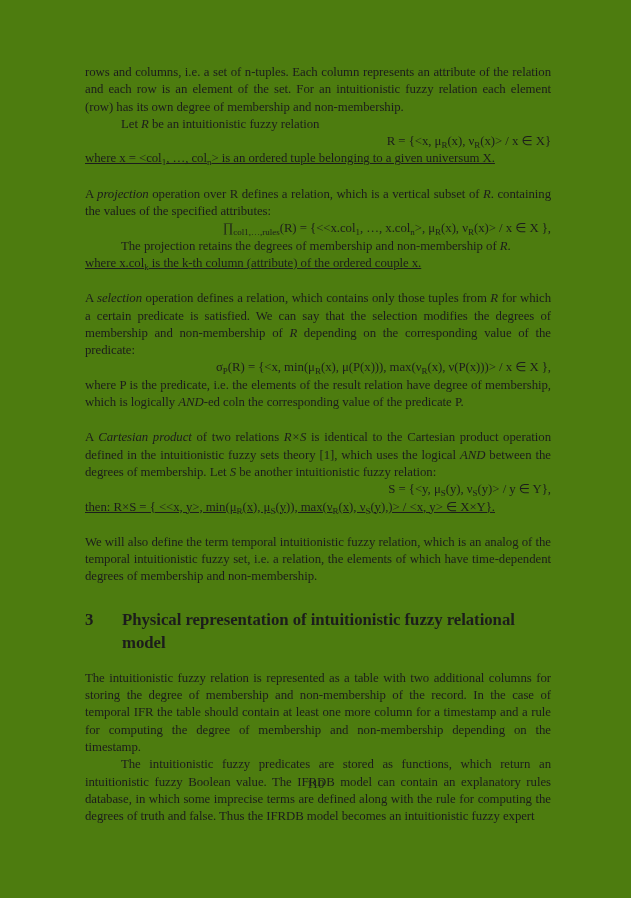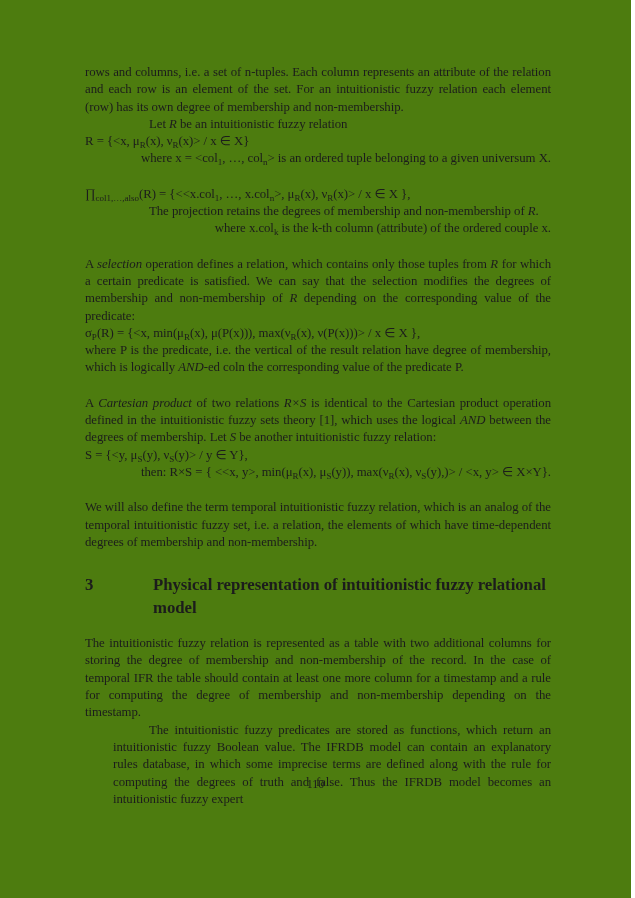--- a/index.html
+++ b/index.html
@@ -16,40 +16,40 @@
     position: absolute;
     left: 85px;
     top: 64px;
     width: 466px;
     font-size: 12.8px;
     line-height: 17.3px;
     letter-spacing: -0.05px;
   }
   .para { margin: 0 0 18px 0; }
   .line-justify { text-align: justify; }
-  .line-left    { text-align: right; }
-  .line-center  { text-align: left; }
-  .line-indent  { text-align: justify; text-indent: 36px; margin-left: 28px; }
+  .line-left    { text-align: left; text-decoration: underline; }
+  .line-center  { text-align: right; }
+  .line-indent  { text-align: justify; text-indent: 36px; }
   .run-i  { font-style: italic; }
   .run-s  {
     font-size: 9px;
     line-height: 0;
     vertical-align: -2.5px;
     letter-spacing: 0;
   }
   .heading-block {
     display: flex;
     margin: 22px 0 16px 0;
     font-weight: bold;
     font-size: 16.8px;
     line-height: 23px;
     text-align: left;
   }
   .heading-number { width: 37px; flex: 0 0 37px; }
-  .heading-title  { flex: 1; margin-left: 31px; }
+  .heading-title  { flex: 1; }
   .footer {
     position: absolute;
     left: 0;
     right: 0;
     top: 777px;
     text-align: center;
     font-size: 12px;
     font-family: "Liberation Serif", serif;
     color: #1c1c1c;
   }
@@ -59,28 +59,29 @@
 
 <div class="page">
   <div class="text-column">
       <div class="para">
         <div class="line line-justify"><span>rows and columns, i.e. a set of n-tuples. Each column represents an attribute of the relation and each row is an element of the set. For an intuitionistic fuzzy relation each element (row) has its own degree of membership and non-membership.</span></div>
         <div class="line line-indent"><span>Let </span><span class="run-i">R</span><span> be an intuitionistic fuzzy relation</span></div>
         <div class="line line-center"><span>R = {&lt;x, μ</span><span class="run-s">R</span><span>(x), ν</span><span class="run-s">R</span><span>(x)&gt; / x ∈ X}</span></div>
         <div class="line line-left"><span>where x = &lt;col</span><span class="run-s">1</span><span>, …, col</span><span class="run-s">n</span><span>&gt; is an ordered tuple belonging to a given universum X.</span></div>
       </div>
       <div class="para">
-        <div class="line line-center"><span>∏</span><span class="run-s">col1,…,also</span><span>(R) = {&lt;&lt;x.col</span><span class="run-s">1</span><span>, …, x.col</span><span class="run-s">n</span><span>&gt;, μ</span><span class="run-s">R</span><span>(x), ν</span><span class="run-s">R</span><span>(x)&gt; / x ∈ X },</span></div>
+        <div class="line line-justify"><span>A </span><span class="run-i">projection</span><span> operation over R defines a relation, which is a vertical subset of </span><span class="run-i">R</span><span>. containing the values of the specified attributes:</span></div>
+        <div class="line line-center"><span>∏</span><span class="run-s">col1,…,rules</span><span>(R) = {&lt;&lt;x.col</span><span class="run-s">1</span><span>, …, x.col</span><span class="run-s">n</span><span>&gt;, μ</span><span class="run-s">R</span><span>(x), ν</span><span class="run-s">R</span><span>(x)&gt; / x ∈ X },</span></div>
         <div class="line line-indent"><span>The projection retains the degrees of membership and non-membership of </span><span class="run-i">R</span><span>.</span></div>
         <div class="line line-left"><span>where x.col</span><span class="run-s">k</span><span> is the k-th column (attribute) of the ordered couple x.</span></div>
       </div>
       <div class="para">
         <div class="line line-justify"><span>A </span><span class="run-i">selection</span><span> operation defines a relation, which contains only those tuples from </span><span class="run-i">R</span><span> for which a certain predicate is satisfied. We can say that the selection modifies the degrees of membership and non-membership of </span><span class="run-i">R</span><span> depending on the corresponding value of the predicate:</span></div>
         <div class="line line-center"><span>σ</span><span class="run-s">P</span><span>(R) = {&lt;x, min(μ</span><span class="run-s">R</span><span>(x), μ(P(x))), max(ν</span><span class="run-s">R</span><span>(x), ν(P(x)))&gt; / x ∈ X },</span></div>
-        <div class="line line-justify"><span>where P is the predicate, i.e. the vertical of the result relation have degree of membership, which is logically </span><span class="run-i">AND</span><span>-ed coln the corresponding value of the predicate P.</span></div>
+        <div class="line line-justify"><span>where P is the predicate, i.e. the elements of the result relation have degree of membership, which is logically </span><span class="run-i">AND</span><span>-ed coln the corresponding value of the predicate P.</span></div>
       </div>
       <div class="para">
         <div class="line line-justify"><span>A </span><span class="run-i">Cartesian product</span><span> of two relations </span><span class="run-i">R×S</span><span> is identical to the Cartesian product operation defined in the intuitionistic fuzzy sets theory [1], which uses the logical </span><span class="run-i">AND</span><span> between the degrees of membership. Let </span><span class="run-i">S</span><span> be another intuitionistic fuzzy relation:</span></div>
         <div class="line line-center"><span>S = {&lt;y, μ</span><span class="run-s">S</span><span>(y), ν</span><span class="run-s">S</span><span>(y)&gt; / y ∈ Y},</span></div>
         <div class="line line-left"><span>then: R×S = { &lt;&lt;x, y&gt;, min(μ</span><span class="run-s">R</span><span>(x), μ</span><span class="run-s">S</span><span>(y)), max(ν</span><span class="run-s">R</span><span>(x), ν</span><span class="run-s">S</span><span>(y),)&gt; / &lt;x, y&gt; ∈ X×Y}.</span></div>
       </div>
       <div class="para">
         <div class="line line-justify"><span>We will also define the term temporal intuitionistic fuzzy relation, which is an analog of the temporal intuitionistic fuzzy set, i.e. a relation, the elements of which have time-dependent degrees of membership and non-membership.</span></div>
       </div>
       <div class="heading-block">

